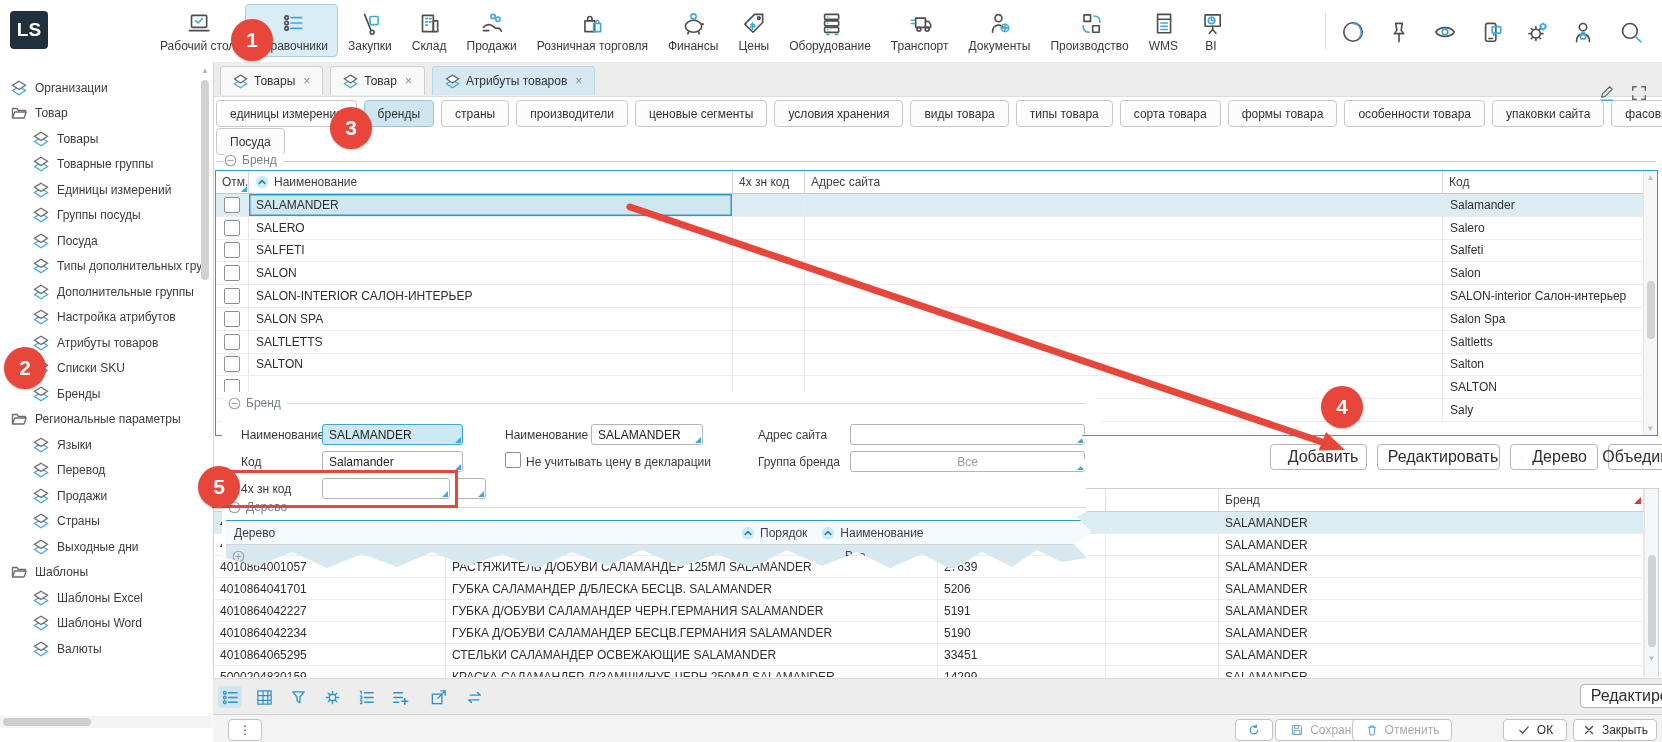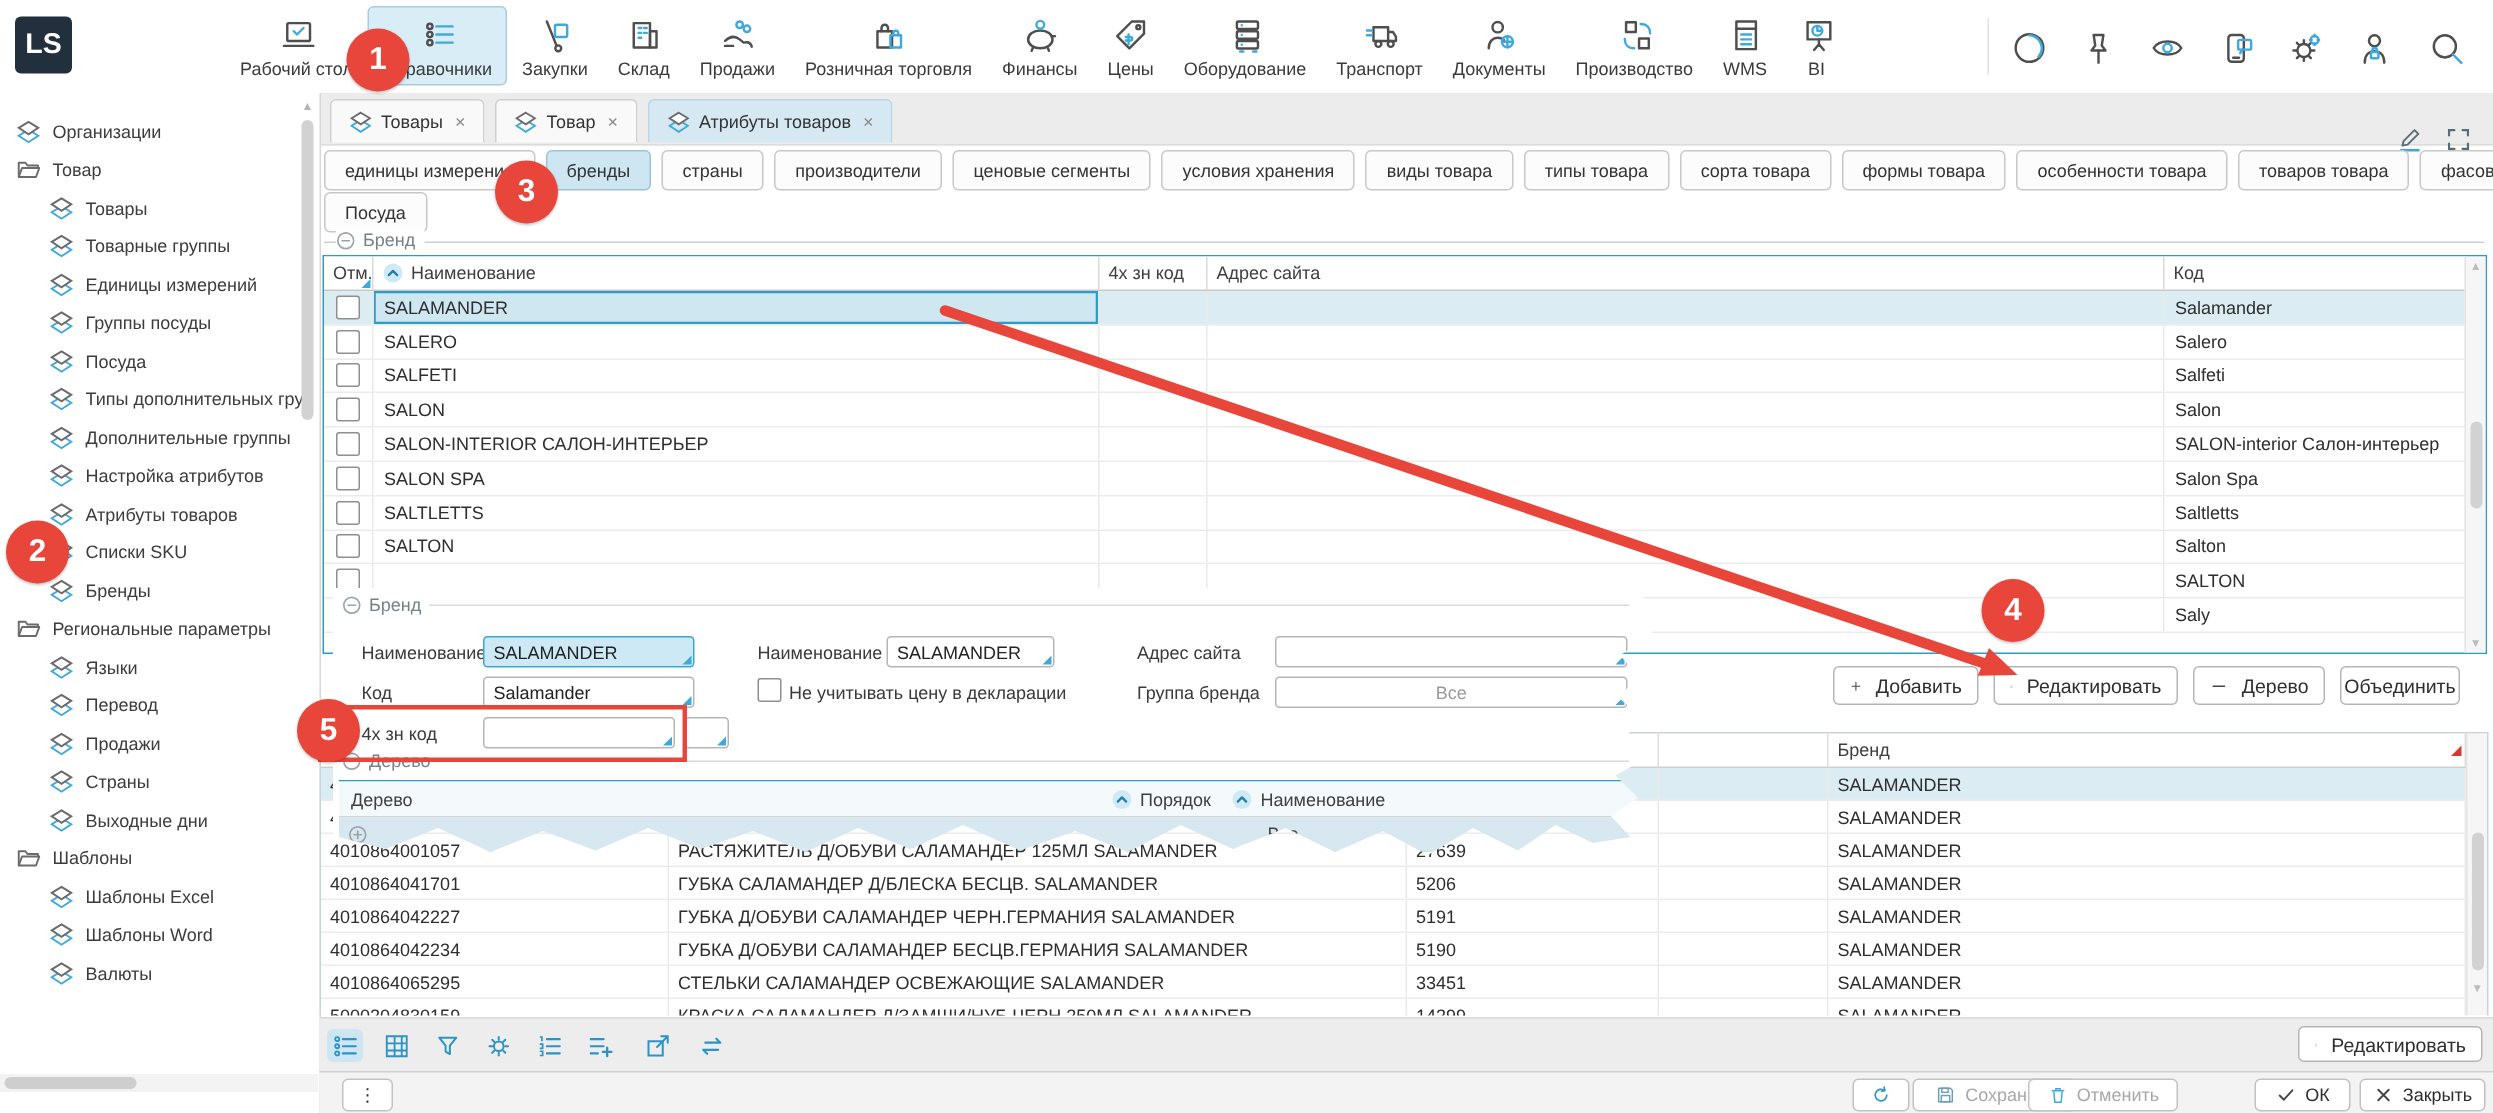--- a/index.html
+++ b/index.html
@@ -67,21 +67,21 @@
   .trow .c{height:100%;display:flex;align-items:center;padding:0 7px;border-right:1px solid #eaeaea;overflow:hidden;white-space:nowrap;color:#2e2e2e;}
   .trow .c:last-child{border-right:none;}
   .trow.sel{background:#dcecf3;}
   .trow.sel .c.name{box-shadow:inset 0 0 0 1.5px #2b9cc9;background:#cfe7f1;}
   .cb{width:14px;height:14px;border:1px solid #8f8f8f;border-radius:2px;background:#fff;margin:0 auto;}
   .tvsb{position:absolute;right:0;top:0;width:13px;height:100%;background:#f6f6f6;border-left:1px solid #e4e4e4;}
   .tvsb .arr{position:absolute;left:0;width:13px;text-align:center;font-size:8px;color:#bdbdbd;}
 
   
   .btn{position:absolute;height:26px;display:flex;align-items:center;justify-content:center;background:#fff;
-       border:1px solid #b5b5b5;border-radius:4px;font-size:13px;color:#2e2e2e;cursor:pointer;gap:9px;padding:0 10px;box-sizing:border-box;}
+       border:1px solid #b5b5b5;border-radius:4px;font-size:16px;color:#2e2e2e;cursor:pointer;gap:9px;padding:0 10px;box-sizing:border-box;margin-left:48px;}
   .btn svg{width:15px;height:15px;}
 
   
   .tbox2{position:absolute;left:213px;top:488px;width:1444px;height:188px;border:1px solid #c9d4da;border-bottom:none;background:#fff;overflow:hidden;}
   .bgrid2 .hrow2,.bgrid2 .trow2{display:grid;grid-template-columns:232px 492px 168px 113px 425px;}
   .hrow2{height:22px;border-bottom:1px solid #cfcfcf;}
   .hrow2 .hc{display:flex;align-items:center;padding:0 6px;border-right:1px solid #dedede;position:relative;color:#3e3e3e;}
   .trow2{height:21px;border-bottom:1px solid #ececec;cursor:pointer;}
   .trow2 .c{display:flex;align-items:center;padding:0 6px;border-right:1px solid #eaeaea;overflow:hidden;white-space:nowrap;color:#2e2e2e;}
   .trow2.sel{background:#dcecf3;}
@@ -646,21 +646,21 @@
     <div class="stab">
         <span>сорта товара</span>
       </div>
     <div class="stab">
         <span>формы товара</span>
       </div>
     <div class="stab">
         <span>особенности товара</span>
       </div>
     <div class="stab">
-        <span>товаров товара</span>
+        <span>упаковки сайта</span>
       </div>
     <div class="stab">
         <span>фасовки товара</span>
       </div>
   </div>
   <div class="subrow" style="top:128px">
     <div class="stab">
         <span>Посуда</span>
       </div>
   </div>

